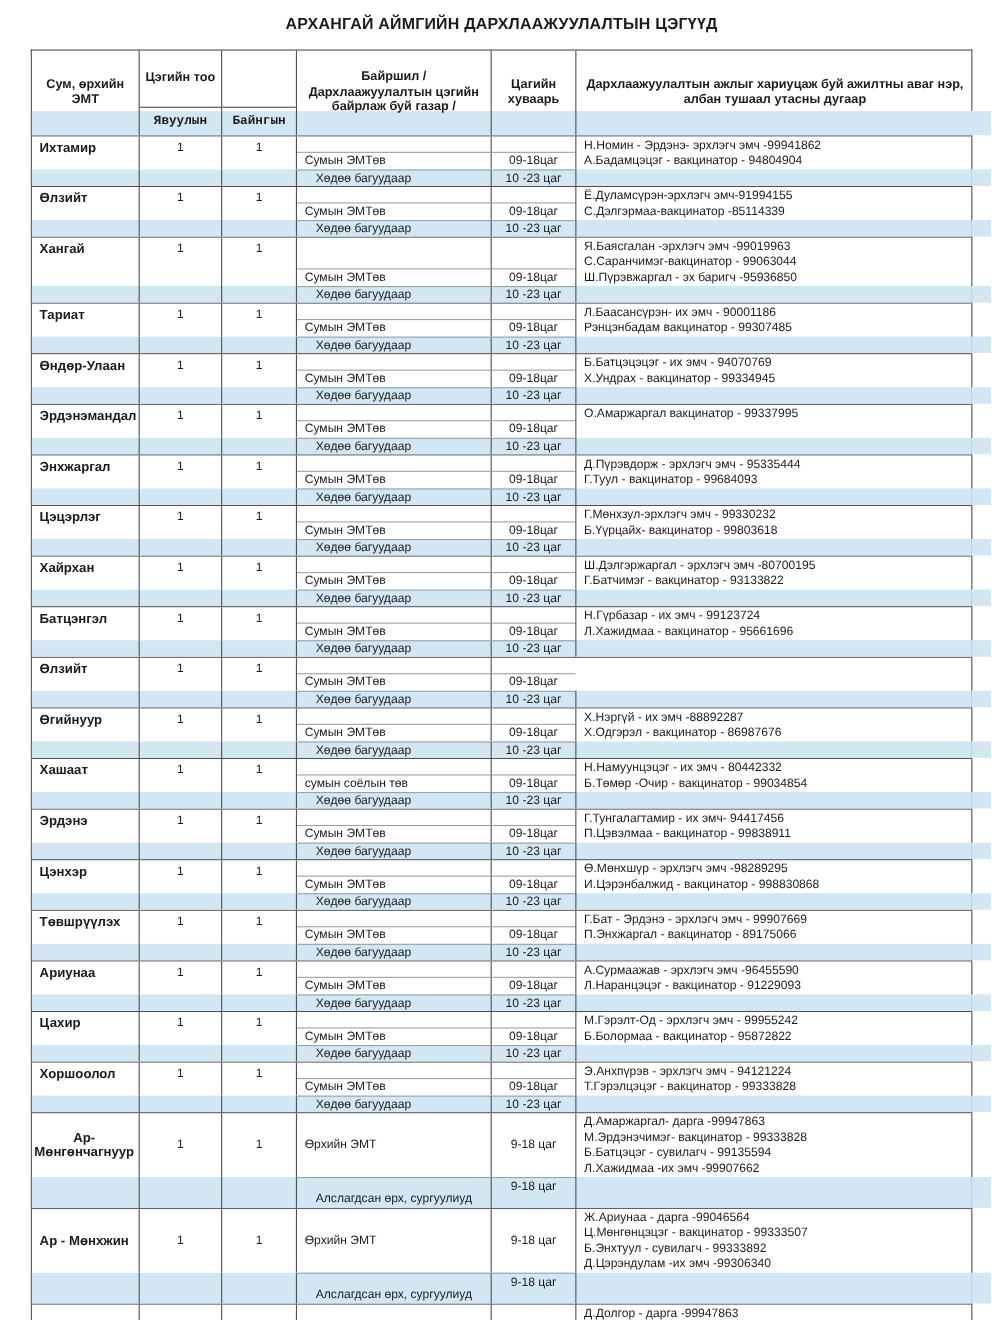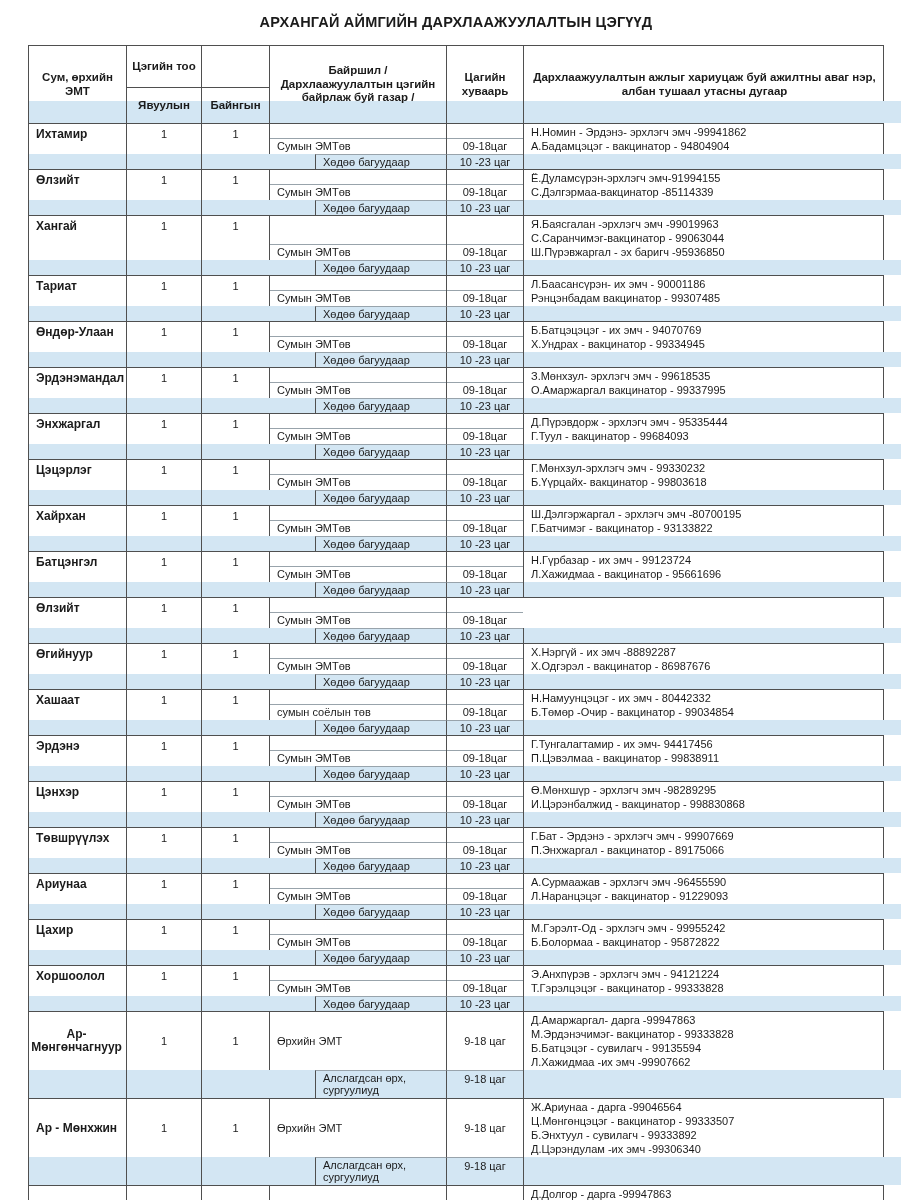--- a/index.html
+++ b/index.html
@@ -19,22 +19,22 @@
   
   #hdr{position:relative;border-bottom:1px solid var(--ld);}
   #hdr::before{content:"";position:absolute;left:0;bottom:0;height:22px;
     width:calc(100% + 18px);background:var(--band);}
   .hgrid{display:grid;grid-template-columns:var(--cols);position:relative;height:77px;}
   .hc{border-left:1px solid var(--ld);display:flex;align-items:center;justify-content:center;
     text-align:center;font-weight:bold;font-size:11.5px;line-height:13.5px;padding:2px 4px;}
   .hc:first-child{border-left:none;}
   .hc.split{flex-direction:column;padding:0;align-items:stretch;}
   .split .top{flex:1;display:flex;align-items:center;justify-content:center;padding:2px;}
-  .split .bot{height:36px;border-top:1px solid var(--ld);display:flex;
-    align-items:center;justify-content:center;}
+  .split .bot{height:26px;border-top:1px solid var(--ld);display:flex;
+    align-items:center;justify-content:center;font-family:Liberation Mono, monospace;}
   
   .grp{border-bottom:1px solid var(--ld);}
   .grp.partial{border-bottom:none;}
   .rowA{display:grid;grid-template-columns:var(--cols);min-height:30px;}
   .rowA.h3{min-height:44px;}
   .rowA.ar{min-height:58px;}
   .rowA.partial{min-height:16px;}
   .c{border-left:1px solid var(--ld);}
   .c:first-child{border-left:none;}
   .namec{font-weight:bold;font-size:12px;padding:4px 2px 0 7px;line-height:13px;}
@@ -52,21 +52,21 @@
   .staffc{font-size:11px;padding:1px 0 1px 7px;}
   .rowA.ar .staffc{display:flex;flex-direction:column;justify-content:center;}
   .sline{line-height:14px;white-space:nowrap;}
   .rowB{display:grid;grid-template-columns:var(--cols);position:relative;
     background:var(--band);height:15px;font-size:11px;}
   .rowB::after{content:"";position:absolute;left:100%;top:0;bottom:0;width:18px;
     background:var(--band);}
   .rowB .bc{border-left:1px solid var(--ld);}
   .rowB .bc:first-child{border-left:none;}
   .rowB .b4,.rowB .b5{border-top:1px solid var(--ll);display:flex;align-items:center;}
-  .rowB .b4{padding-left:7px;margin-left:46px;}
+  .rowB .b4{padding-left:17px;}
   .rowB .b5{justify-content:center;}
   .rowB.ar{height:28px;}
   .rowB.ar .b4{align-items:flex-end;padding-bottom:2px;}
   .rowB.ar .b5{align-items:flex-start;padding-top:2px;}
 </style>
 </head>
 <body>
 
 <div id="title">АРХАНГАЙ АЙМГИЙН ДАРХЛААЖУУЛАЛТЫН ЦЭГҮҮД</div>
 
@@ -231,21 +231,20 @@
           <div class="c cnt">1</div>
           <div class="c locc">
             <div class="spacer"></div>
             <div class="loctext">Сумын ЭМТөв</div>
           </div>
           <div class="c timc">
             <div class="spacer"></div>
             <div class="loctext">09-18цаг</div>
           </div>
           <div class="c staffc">
-            <div class="sline">З.Мөнхзул- эрхлэгч эмч - 99618535</div>
             <div class="sline">О.Амаржаргал  вакцинатор - 99337995</div>
           </div>
         </div>
         <div class="rowB">
           <div class="bc b1"></div>
           <div class="bc b2"></div>
           <div class="bc b3"></div>
           <div class="bc b4">Хөдөө багуудаар</div>
           <div class="bc b5">10 -23 цаг</div>
           <div class="bc b6"></div>

